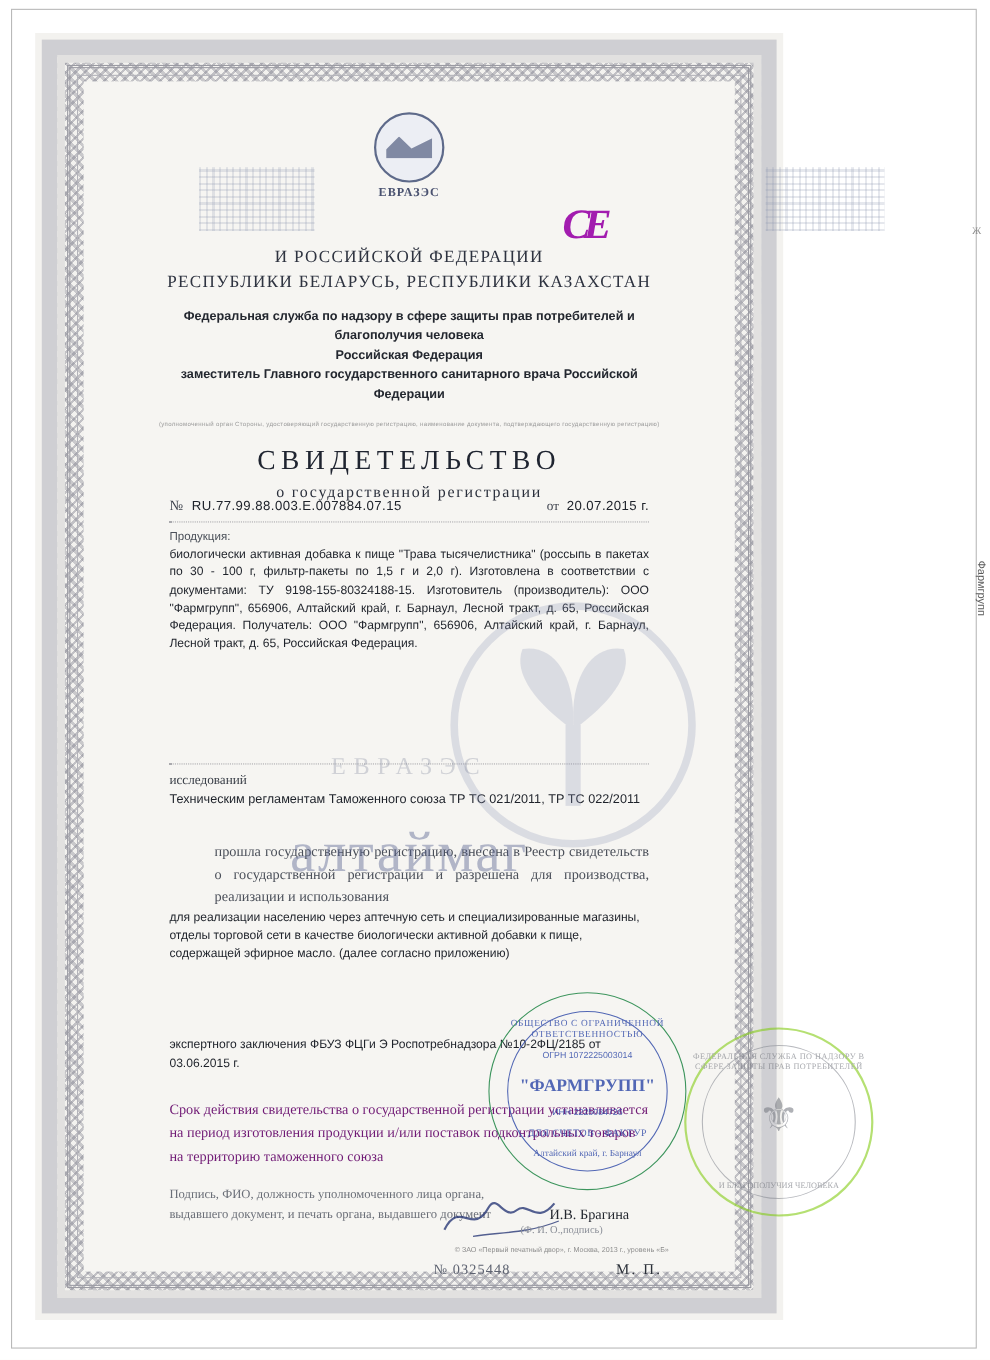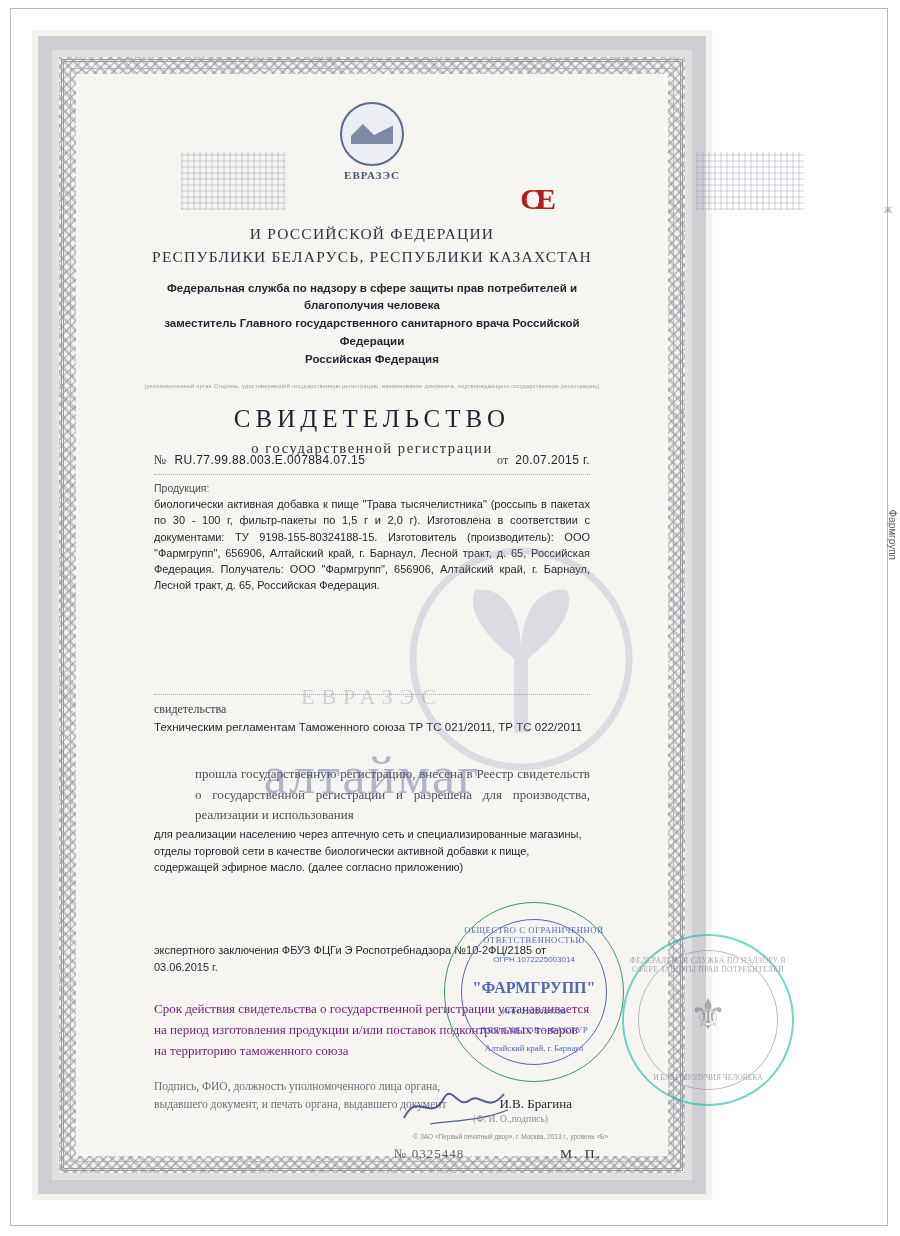--- a/index.html
+++ b/index.html
@@ -138,24 +138,25 @@
     letter-spacing: 1px;
     color: #4a5270;
     font-weight: bold;
   }
   
   .ce-mark {
     position: absolute;
     right: 118px;
     top: 108px;
     font-family: "Liberation Serif", serif;
-    font-size: 30px;
-    color: #b91c1c;
+    font-size: 38px;
+    color: #a21caf;
     letter-spacing: -6px;
     font-weight: bold;
+    font-style: italic;
   }
 
   .title-block {
     position: absolute;
     left: 60px;
     right: 60px;
     top: 148px;
     text-align: center;
   }
   .ts-line {
@@ -446,21 +447,21 @@
     font-size: 8.5px;
     color: #2f49a8;
   }
 
   .stamp-gray {
     position: absolute;
     left: 546px;
     top: 860px;
     width: 168px;
     height: 168px;
-    border: 2px solid #14b8a6;
+    border: 2px solid #84cc16;
     border-radius: 50%;
     opacity: .6;
     pointer-events: none;
   }
   .stamp-gray:before {
     content: "";
     position: absolute;
     left: 14px; top: 14px; right: 14px; bottom: 14px;
     border: 1px solid #8a8d95;
     border-radius: 50%;
@@ -527,43 +528,43 @@
         <div class="label">ЕВРАЗЭС</div>
       </div>
 
       <div class="ce-mark">CE</div>
 
       <div class="title-block">
         <div class="ts-line">И РОССИЙСКОЙ ФЕДЕРАЦИИ</div>
         <div class="ts-line">РЕСПУБЛИКИ БЕЛАРУСЬ, РЕСПУБЛИКИ КАЗАХСТАН</div>
 
         <div class="authority">Федеральная служба по надзору в сфере защиты прав потребителей и благополучия человека</div>
+        <div class="authority" style="margin-top:0">Российская Федерация</div>
         <div class="authority" style="margin-top:0">заместитель Главного государственного санитарного врача Российской Федерации</div>
-        <div class="authority" style="margin-top:0">Российская Федерация</div>
 
         <div class="tiny-note">(уполномоченный орган Стороны, удостоверяющий государственную регистрацию, наименование документа, подтверждающего государственную регистрацию)</div>
 
         <div class="big-title">СВИДЕТЕЛЬСТВО</div>
         <div class="sub-title">о государственной регистрации</div>
       </div>
 
       <div class="numrow">
         <span class="nlabel">№</span>
         <span class="nval">RU.77.99.88.003.Е.007884.07.15</span>
         <span class="spacer"></span>
         <span class="dlabel">от</span>
         <span class="nval">20.07.2015 г.</span>
       </div>
       <div class="rule r1"></div>
 
       <div class="section-label sl-prod">Продукция:</div>
       <div class="body-text prod-text">биологически активная добавка к пище "Трава тысячелистника" (россыпь в пакетах по 30 - 100 г, фильтр-пакеты по 1,5 г и 2,0 г). Изготовлена в соответствии с документами: ТУ 9198-155-80324188-15. Изготовитель (производитель): ООО "Фармгрупп", 656906, Алтайский край, г. Барнаул, Лесной тракт, д. 65, Российская Федерация. Получатель: ООО "Фармгрупп", 656906, Алтайский край, г. Барнаул, Лесной тракт, д. 65, Российская Федерация.</div>
 
       <div class="rule r2"></div>
-      <div class="section-label sl-corr">свидетельства</div>
+      <div class="section-label sl-corr">исследований</div>
       <div class="body-text corr-text">Техническим регламентам Таможенного союза ТР ТС 021/2011, ТР ТС 022/2011</div>
 
       <div class="serif-para p-registered">прошла государственную регистрацию, внесена в Реестр свидетельств о государственной регистрации и разрешена для производства, реализации и использования</div>
       <div class="sans-para p-sale">для реализации населению через аптечную сеть и специализированные магазины, отделы торговой сети в качестве биологически активной добавки к пище, содержащей эфирное масло. (далее согласно приложению)</div>
       <div class="sans-para p-expert">экспертного заключения ФБУЗ ФЦГи Э Роспотребнадзора №10-2ФЦ/2185 от 03.06.2015 г.</div>
 
       <div class="p-validity">Срок действия свидетельства о государственной регистрации устанавливается на период изготовления продукции и/или поставок подконтрольных товаров на территорию таможенного союза</div>
 
       <div class="p-sign">Подпись, ФИО, должность уполномоченного лица органа, выдавшего документ, и печать органа, выдавшего документ</div>
 

